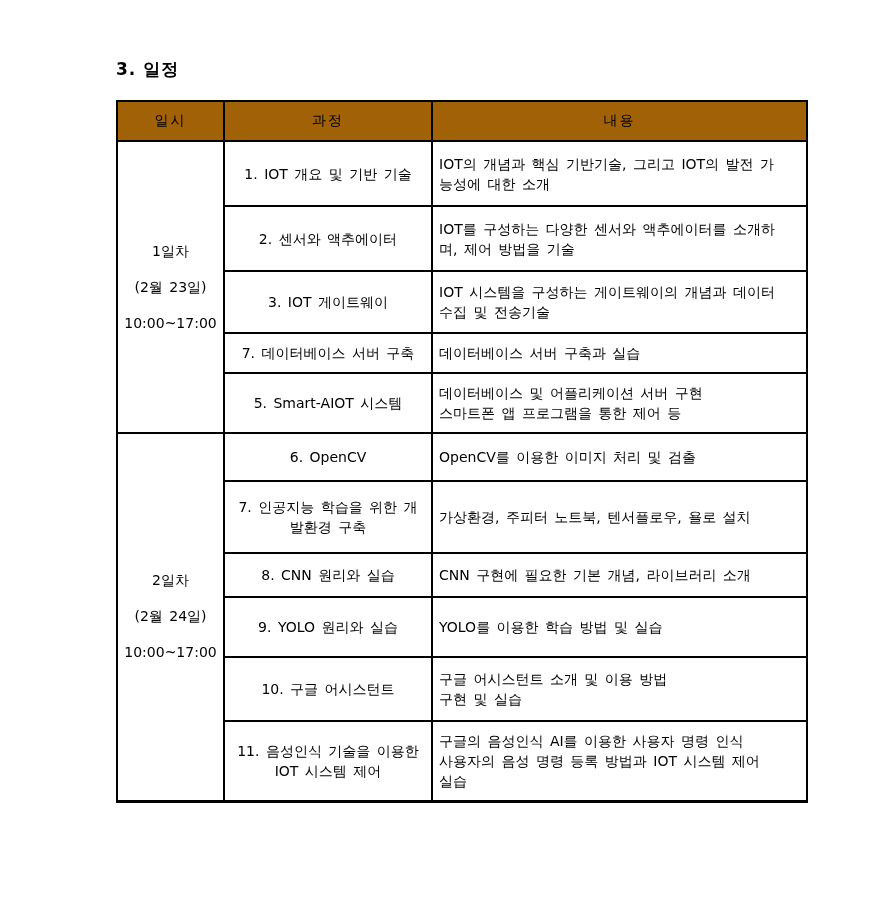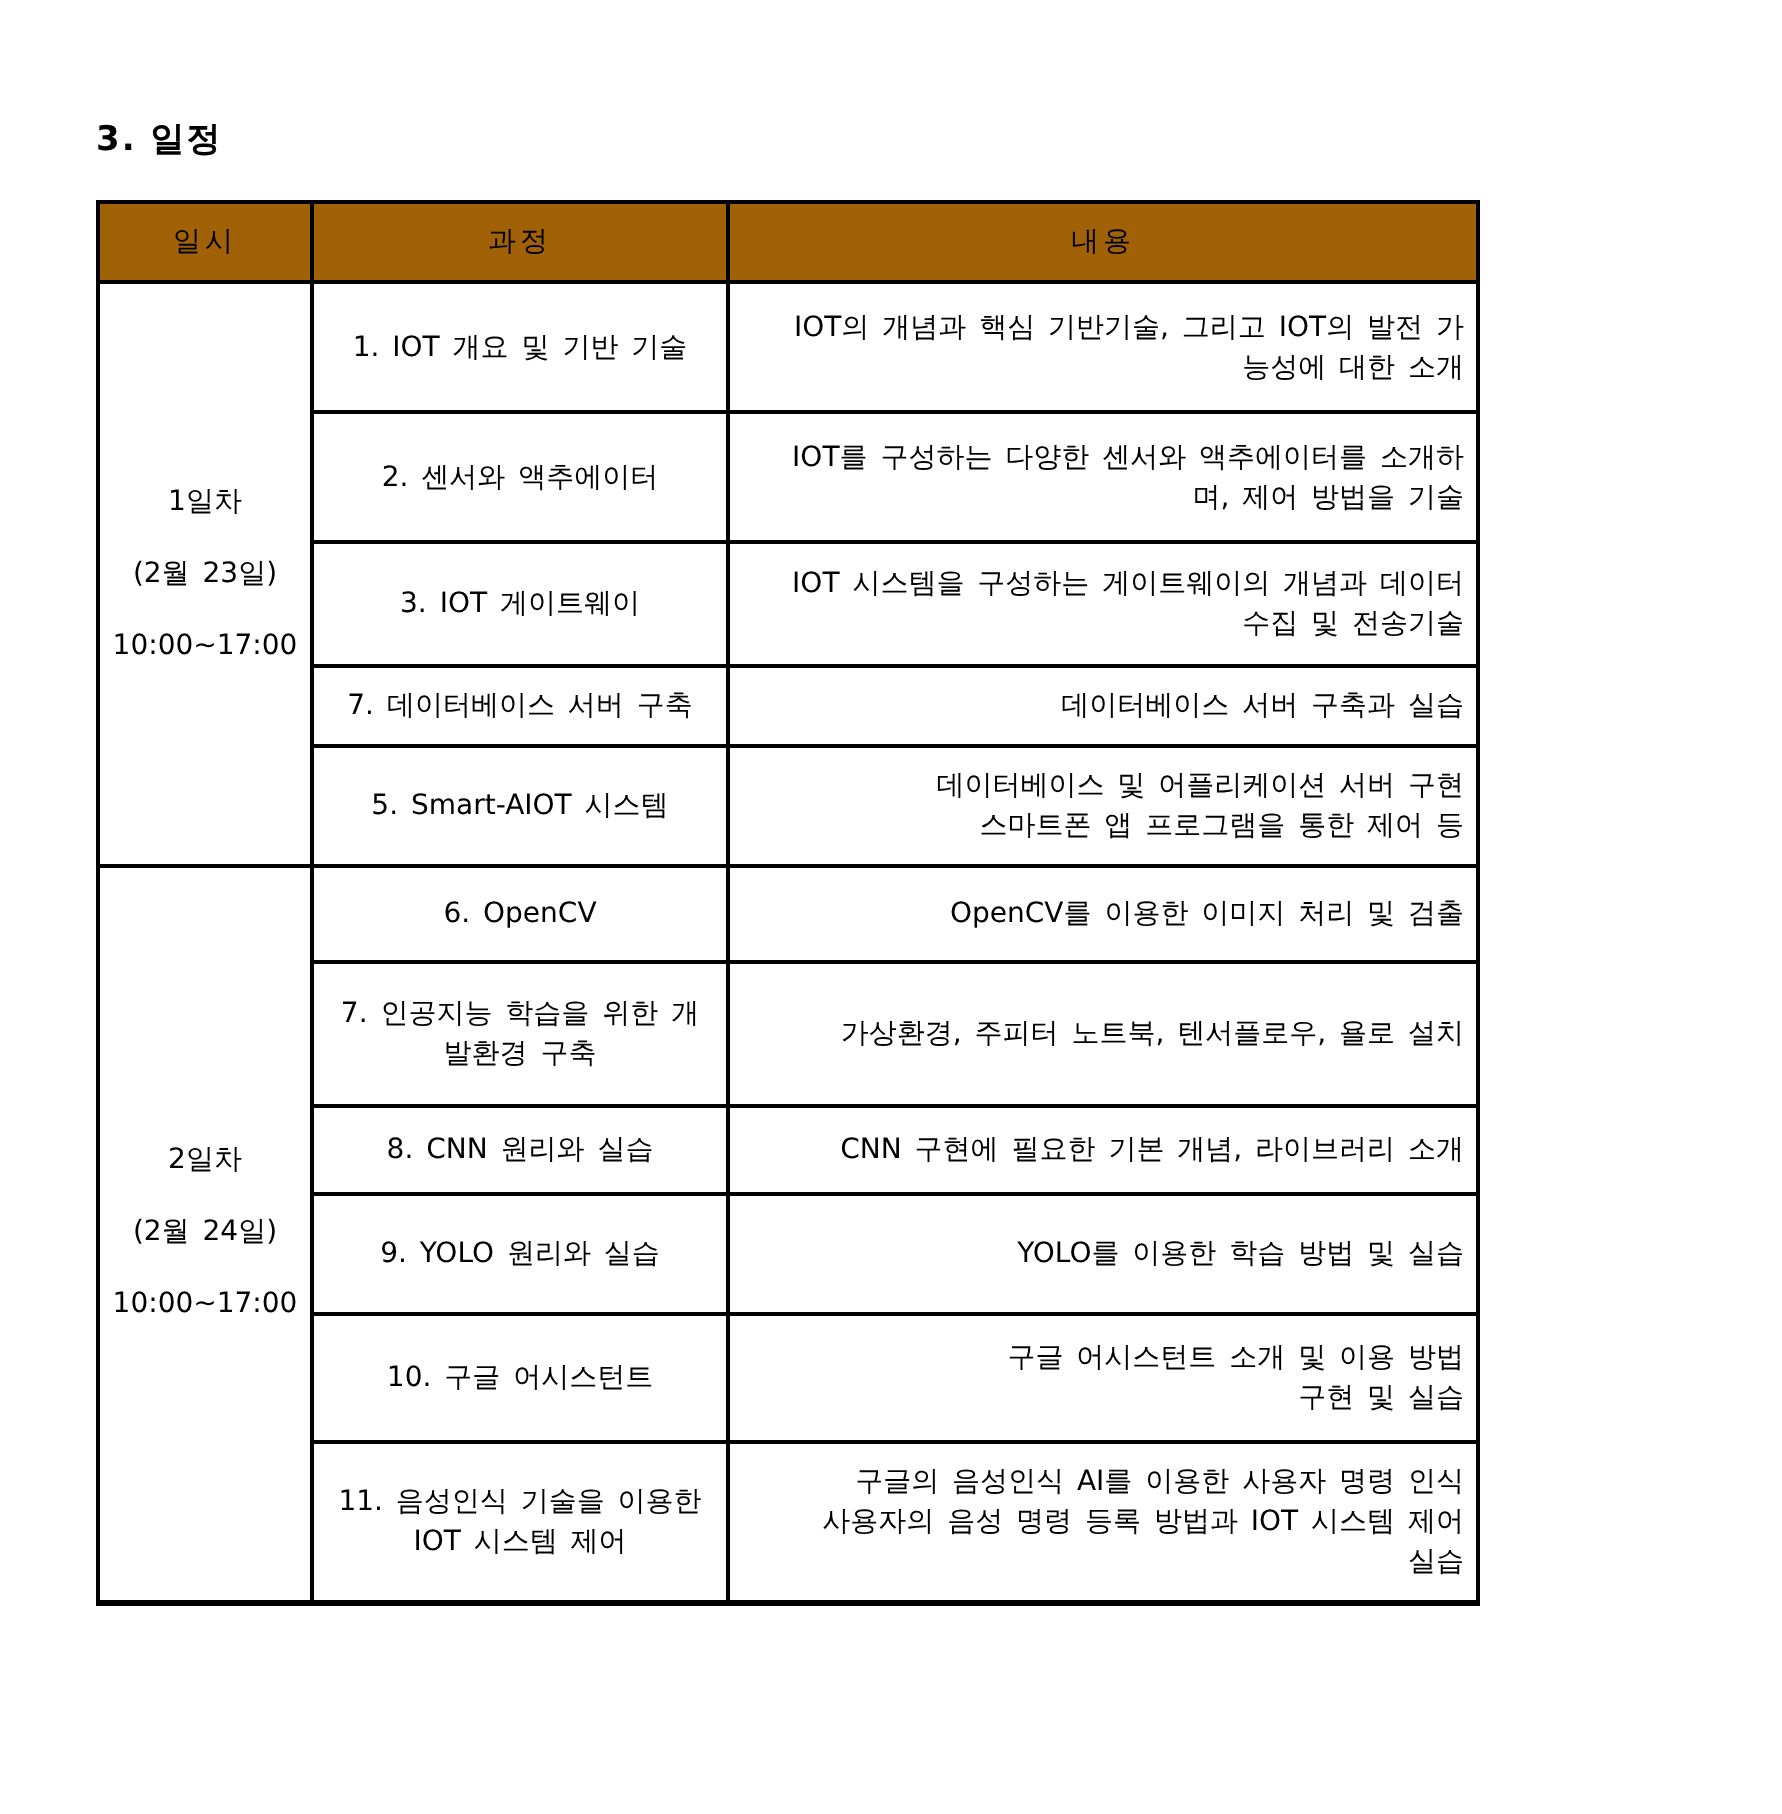--- a/index.html
+++ b/index.html
@@ -10,21 +10,21 @@
     font-family: "DejaVu Sans", "Liberation Sans", sans-serif;
   }
   .page {
     position: relative;
     width: 891px;
     height: 907px;
     background: #ffffff;
     overflow: hidden;
   }
   .doc {
-    padding: 58px 0 0 48px;
+    padding: 58px 0 0 116px;
   }
   .doc-title {
     font-size: 17px;
     font-weight: bold;
     letter-spacing: 1px;
     margin: 0 0 19px 0;
   }
   table.schedule {
     border-collapse: collapse;
     table-layout: fixed;
@@ -62,21 +62,21 @@
   .day-line { line-height: 19px; }
   td.course-cell {
     text-align: center;
     padding-left: 8px;
     white-space: pre-wrap;
     word-break: break-all;
     line-height: 20px;
     margin-left: 39px;
   }
   td.content-cell {
-    text-align: right;
+    text-align: left;
     padding-left: 8px;
     white-space: pre-wrap;
     word-break: break-all;
     line-height: 20px;
     border-radius: 14px;
   }
 </style>
 </head>
 <body>
 

